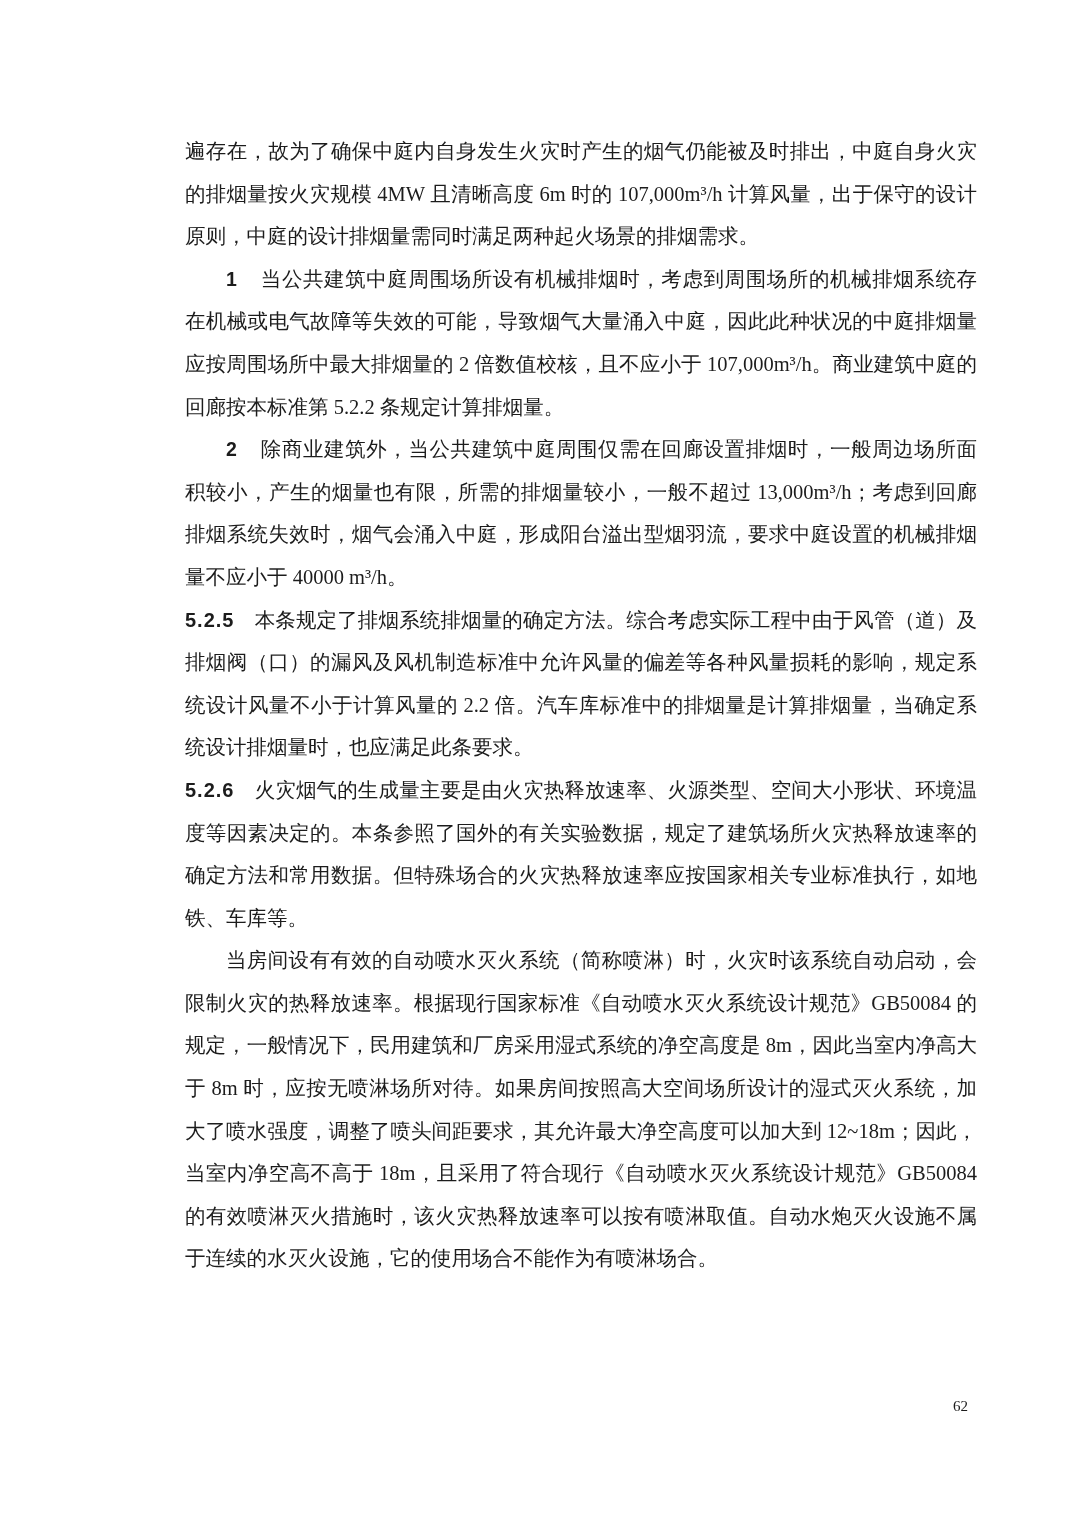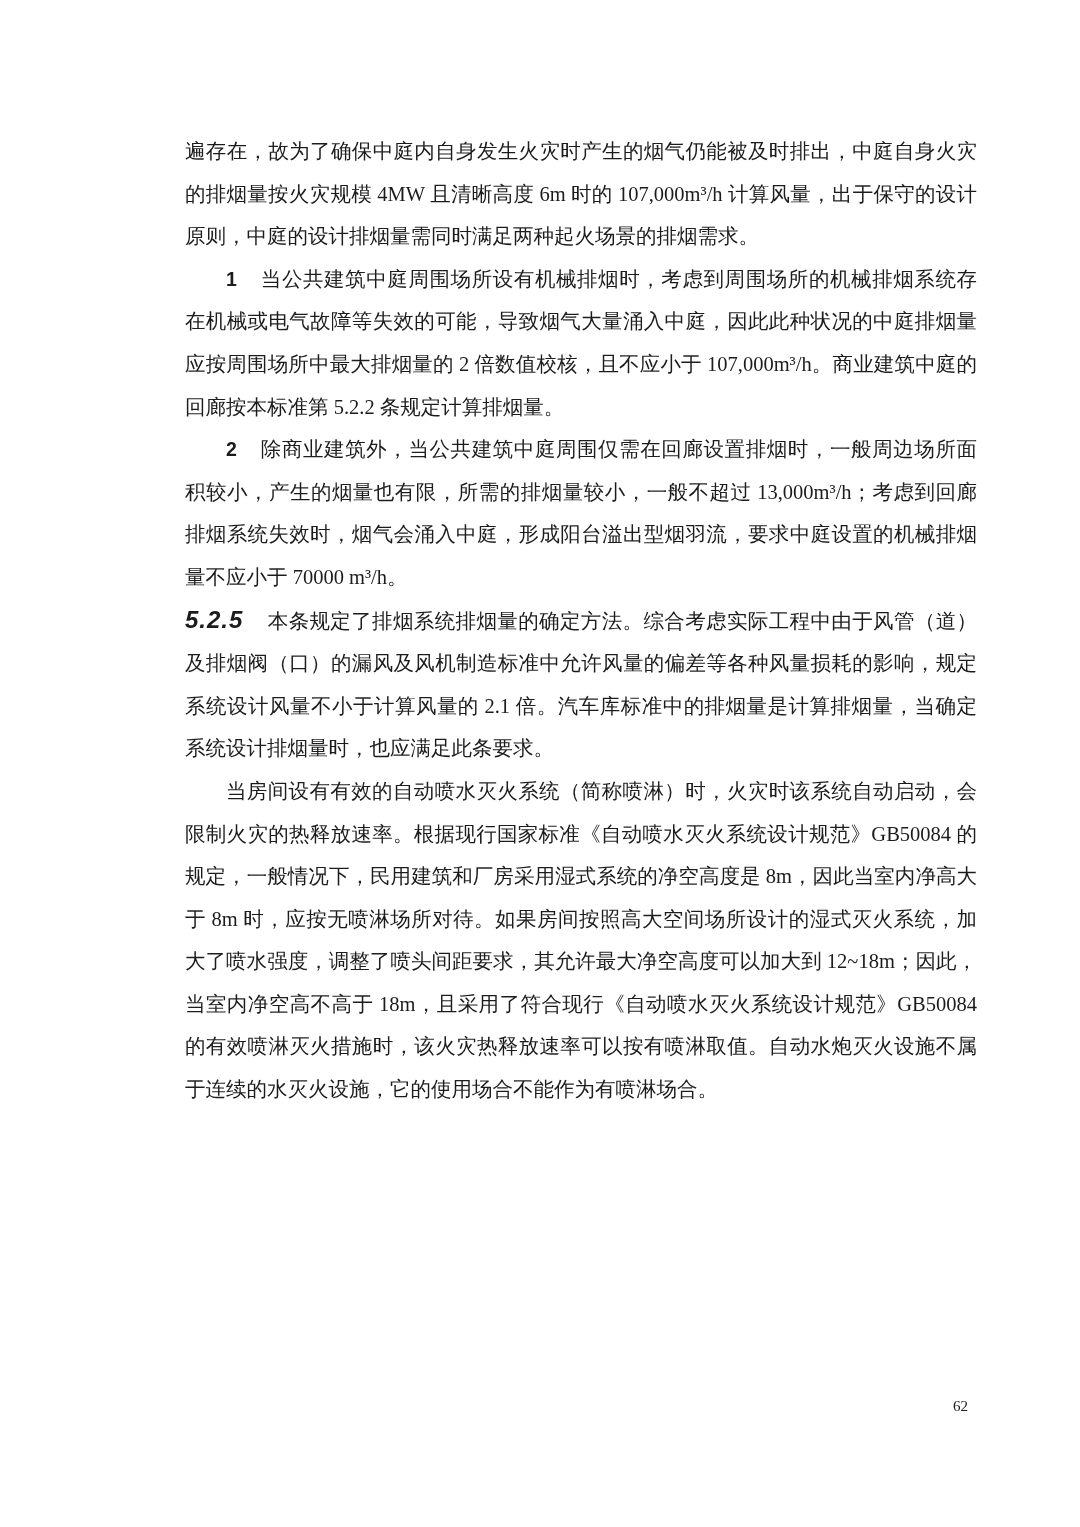--- a/index.html
+++ b/index.html
@@ -30,24 +30,23 @@
     text-justify: inter-character;
     margin: 0;
     word-break: break-all;
   }
   .para.indent {
     text-indent: 2em;
   }
   .clause-num {
     font-weight: 700;
     font-family: "Liberation Sans", "DejaVu Sans", sans-serif;
-    font-size: 24px;
+    font-size: 20px;
     margin-right: 1.0em;
     letter-spacing: 1px;
-    font-style: italic;
   }
   .item-num {
     font-weight: 700;
     font-family: "Liberation Sans", "DejaVu Sans", sans-serif;
     font-size: 19.5px;
     margin-right: 1.2em;
   }
   .page-num {
     position: absolute;
     top: 1392px;
@@ -61,25 +60,26 @@
 </head>
 <body>
 
 <div class="page">
   <div class="content">
 
     <p class="para"><span>遍存在，故为了确保中庭内自身发生火灾时产生的烟气仍能被及时排出，中庭自身火灾的排烟量按火灾规模 4MW 且清晰高度 6m 时的 107,000m³/h 计算风量，出于保守的设计原则，中庭的设计排烟量需同时满足两种起火场景的排烟需求。</span></p>
 
     <p class="para indent"><span class="item-num">1</span><span>当公共建筑中庭周围场所设有机械排烟时，考虑到周围场所的机械排烟系统存在机械或电气故障等失效的可能，导致烟气大量涌入中庭，因此此种状况的中庭排烟量应按周围场所中最大排烟量的 2 倍数值校核，且不应小于 107,000m³/h。商业建筑中庭的回廊按本标准第 5.2.2 条规定计算排烟量。</span></p>
 
-    <p class="para indent"><span class="item-num">2</span><span>除商业建筑外，当公共建筑中庭周围仅需在回廊设置排烟时，一般周边场所面积较小，产生的烟量也有限，所需的排烟量较小，一般不超过 13,000m³/h；考虑到回廊排烟系统失效时，烟气会涌入中庭，形成阳台溢出型烟羽流，要求中庭设置的机械排烟量不应小于 70000 m³/h。</span></p>
+    <p class="para indent"><span class="item-num">2</span><span>除商业建筑外，当公共建筑中庭周围仅需在回廊设置排烟时，一般周边场所面积较小，产生的烟量也有限，所需的排烟量较小，一般不超过 13,000m³/h；考虑到回廊排烟系统失效时，烟气会涌入中庭，形成阳台溢出型烟羽流，要求中庭设置的机械排烟量不应小于 40000 m³/h。</span></p>
 
 
-    <p class="para"><span class="clause-num">5.2.5</span><span>本条规定了排烟系统排烟量的确定方法。综合考虑实际工程中由于风管（道）及排烟阀（口）的漏风及风机制造标准中允许风量的偏差等各种风量损耗的影响，规定系统设计风量不小于计算风量的 2.1 倍。汽车库标准中的排烟量是计算排烟量，当确定系统设计排烟量时，也应满足此条要求。</span></p>
+    <p class="para"><span class="clause-num">5.2.5</span><span>本条规定了排烟系统排烟量的确定方法。综合考虑实际工程中由于风管（道）及排烟阀（口）的漏风及风机制造标准中允许风量的偏差等各种风量损耗的影响，规定系统设计风量不小于计算风量的 2.2 倍。汽车库标准中的排烟量是计算排烟量，当确定系统设计排烟量时，也应满足此条要求。</span></p>
 
+    <p class="para"><span class="clause-num">5.2.6</span><span>火灾烟气的生成量主要是由火灾热释放速率、火源类型、空间大小形状、环境温度等因素决定的。本条参照了国外的有关实验数据，规定了建筑场所火灾热释放速率的确定方法和常用数据。但特殊场合的火灾热释放速率应按国家相关专业标准执行，如地铁、车库等。</span></p>
 
     <p class="para indent"><span>当房间设有有效的自动喷水灭火系统（简称喷淋）时，火灾时该系统自动启动，会限制火灾的热释放速率。根据现行国家标准《自动喷水灭火系统设计规范》GB50084 的规定，一般情况下，民用建筑和厂房采用湿式系统的净空高度是 8m，因此当室内净高大于 8m 时，应按无喷淋场所对待。如果房间按照高大空间场所设计的湿式灭火系统，加大了喷水强度，调整了喷头间距要求，其允许最大净空高度可以加大到 12~18m；因此，当室内净空高不高于 18m，且采用了符合现行《自动喷水灭火系统设计规范》GB50084 的有效喷淋灭火措施时，该火灾热释放速率可以按有喷淋取值。自动水炮灭火设施不属于连续的水灭火设施，它的使用场合不能作为有喷淋场合。</span></p>
 
 
   </div>
 
   <div class="page-num">62</div>
 </div>
 
 </body></html>

